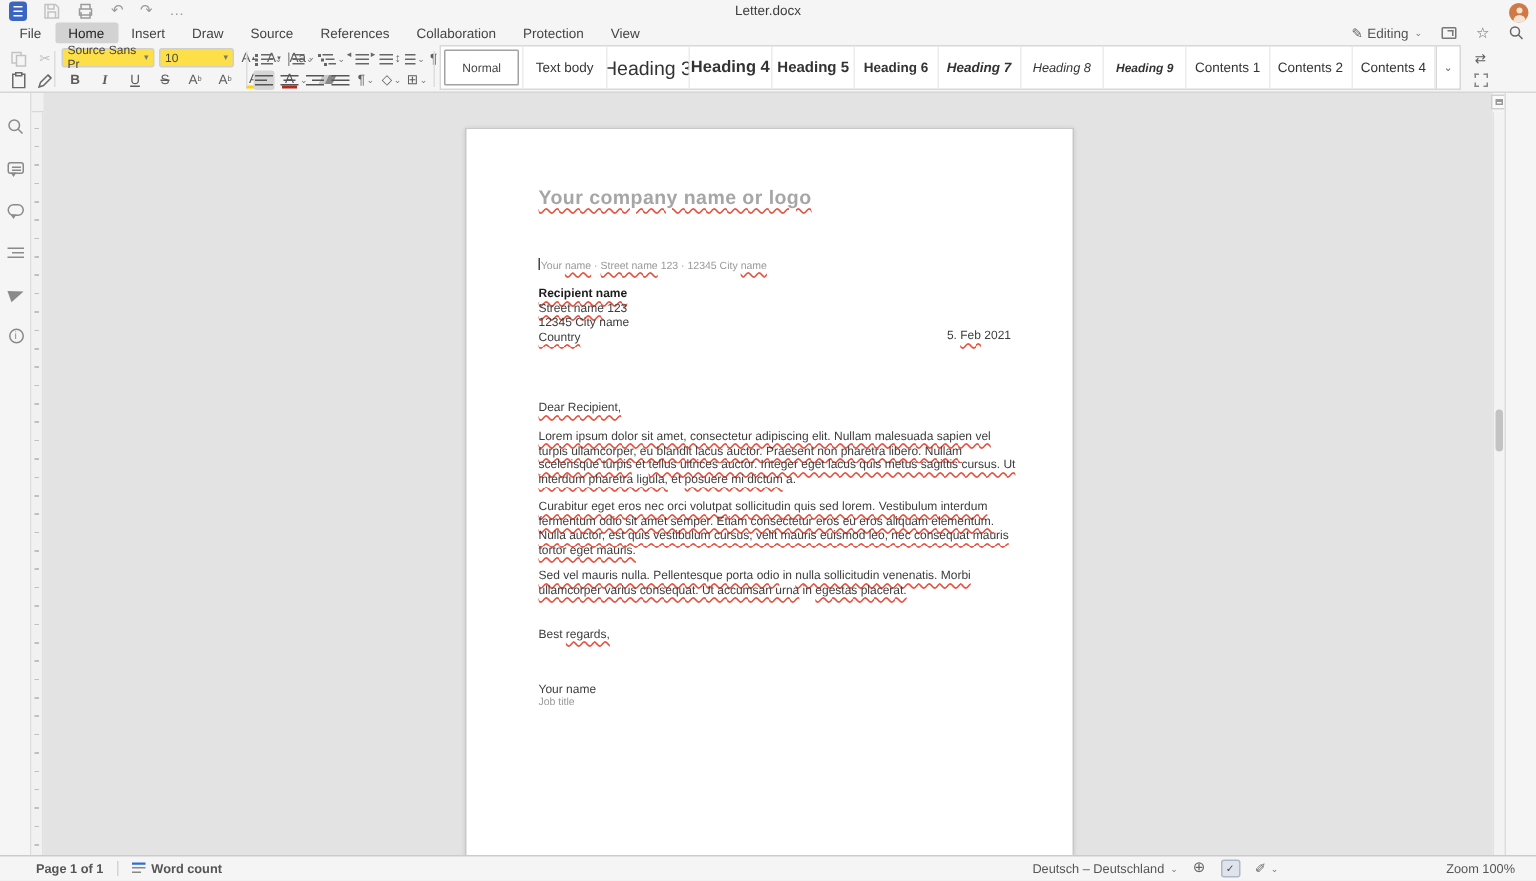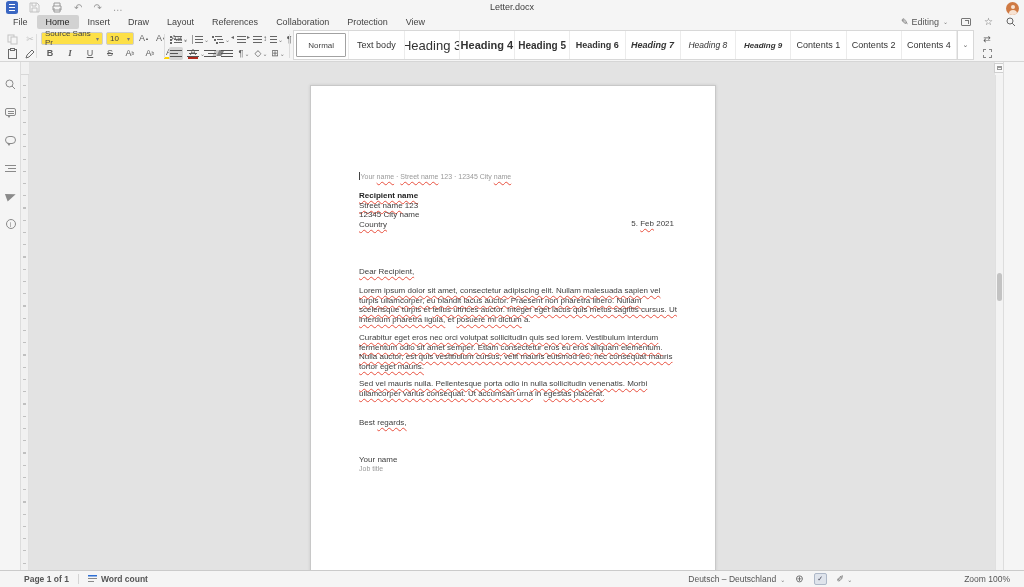--- a/index.html
+++ b/index.html
@@ -183,21 +183,21 @@
     <div id="window-title">Letter.docx</div>
     <div id="avatar"></div>
   </div>
 
   <div id="tabbar">
     <div id="tabs">
         <div class="tab">File</div>
         <div class="tab active">Home</div>
         <div class="tab">Insert</div>
         <div class="tab">Draw</div>
-        <div class="tab">Layout</div>
+        <div class="tab">Source</div>
         <div class="tab">References</div>
         <div class="tab">Collaboration</div>
         <div class="tab">Protection</div>
         <div class="tab">View</div>
       </div>
     <div id="tabbar-right">
       <span style="display:flex;align-items:center;gap:3px">
         <span class="tb-ic">✎</span>
         <span>Editing</span>
         <span class="chev">⌄</span>
@@ -236,21 +236,21 @@
           </svg>
       </span>
     </div>
     <div class="vsep" style="left:36px"></div>
 
     <div class="trow" style="left:41px; top:2px; gap:3px">
       <span class="combo" style="width:62px">
         <span>Source Sans Pr</span>
         <span class="chev">▾</span>
       </span>
-      <span class="combo" style="width:28px">
+      <span class="combo" style="width:50px">
         <span>10</span>
         <span class="chev">▾</span>
       </span>
       <span class="tbtn">
           <span>A</span>
           <sup style="font-size:4px">▲</sup>
         </span>
       <span class="tbtn">
           <span>A</span>
           <sup style="font-size:4px">▼</sup>
@@ -414,20 +414,21 @@
       </div>
     <div class="sb-ic">
         <span class="info-c">i</span>
       </div>
   </div>
 
   <div id="vruler"></div>
 
   <div id="doc-area">
     <div id="page">
+      <div class="pgel" id="company-line"><span class="sq">Your company name or logo</span></div>
       <div class="pgel" id="sender-line"><span class="caret"></span><span><span>Your </span><span class="sq">name</span><span>  ·  </span><span class="sq">Street name</span><span> 123  ·  12345 City </span><span class="sq">name</span></span></div>
       <div class="pgel" id="recipient-block">
           <div class="rline b"><span class="sq">Recipient name</span></div>
           <div class="rline"><span class="sq">Street name</span><span> 123</span></div>
           <div class="rline"><span>12345 City name</span></div>
           <div class="rline"><span class="sq">Country</span></div>
         </div>
       <div class="pgel" id="date-line"><span>5. </span><span class="sq">Feb</span><span> 2021</span></div>
       <div class="pgel bodyp" id="salutation"><span class="sq">Dear Recipient,</span></div>
       <div class="pgel bodyp" id="para1"><span class="sq">Lorem ipsum dolor sit amet, consectetur adipiscing elit. Nullam malesuada sapien vel turpis ullamcorper, eu blandit lacus auctor. Praesent non pharetra libero. Nullam scelerisque turpis</span><span> et </span><span class="sq">tellus ultrices auctor. Integer eget lacus quis metus sagittis cursus. Ut interdum pharetra ligula,</span><span> et </span><span class="sq">posuere mi dictum</span><span> a.</span></div>

